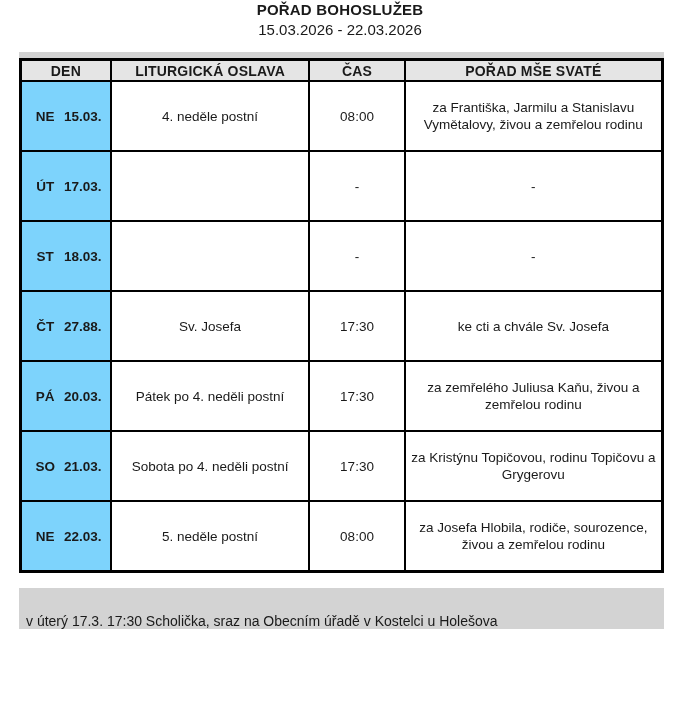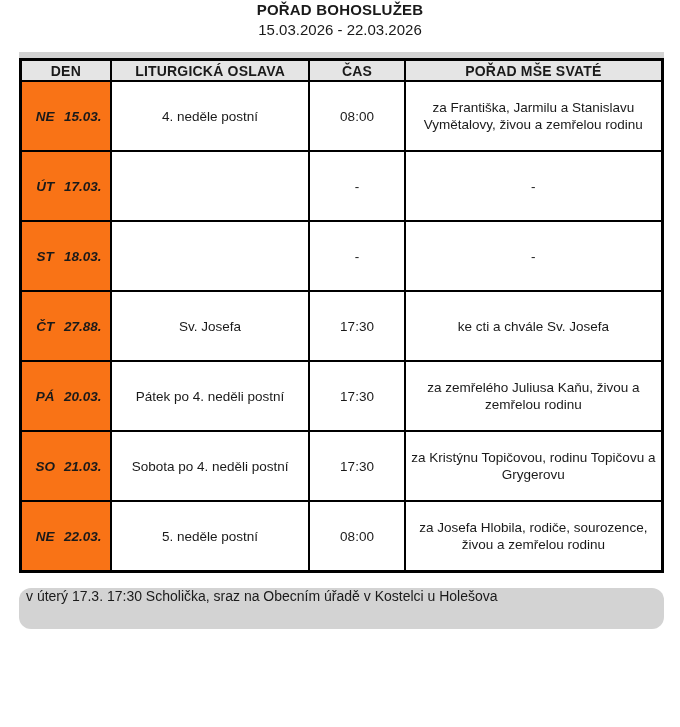--- a/index.html
+++ b/index.html
@@ -63,47 +63,45 @@
   table.schedule td {
     border: 2px solid #000000;
     height: 64px;
     font-size: 13.5px;
     text-align: center;
     vertical-align: middle;
     padding: 2px 4px;
     line-height: 17px;
   }
   td.day {
-    background: #f97316;
+    background: #7dd3fc;
     font-weight: bold;
     text-align: left;
     padding-left: 7px;
     white-space: nowrap;
-    font-style: italic;
   }
   td.day .abbr {
     display: inline-block;
     width: 30px;
   }
   td.intention {
     padding: 2px 5px;
   }
 
   
   .footer-note {
     width: 645px;
     height: 41px;
     margin: 15px 0 0 19px;
     background: #d3d3d3;
     display: flex;
-    align-items: flex-start;
+    align-items: flex-end;
     box-sizing: border-box;
     padding-left: 7px;
     font-size: 14px;
-    border-radius: 12px;
   }
 </style>
 </head>
 <body>
 
 <div class="title-block">
   <div class="title-line1">POŘAD BOHOSLUŽEB</div>
   <div class="title-line3">15.03.2026 - 22.03.2026</div>
 </div>
 

